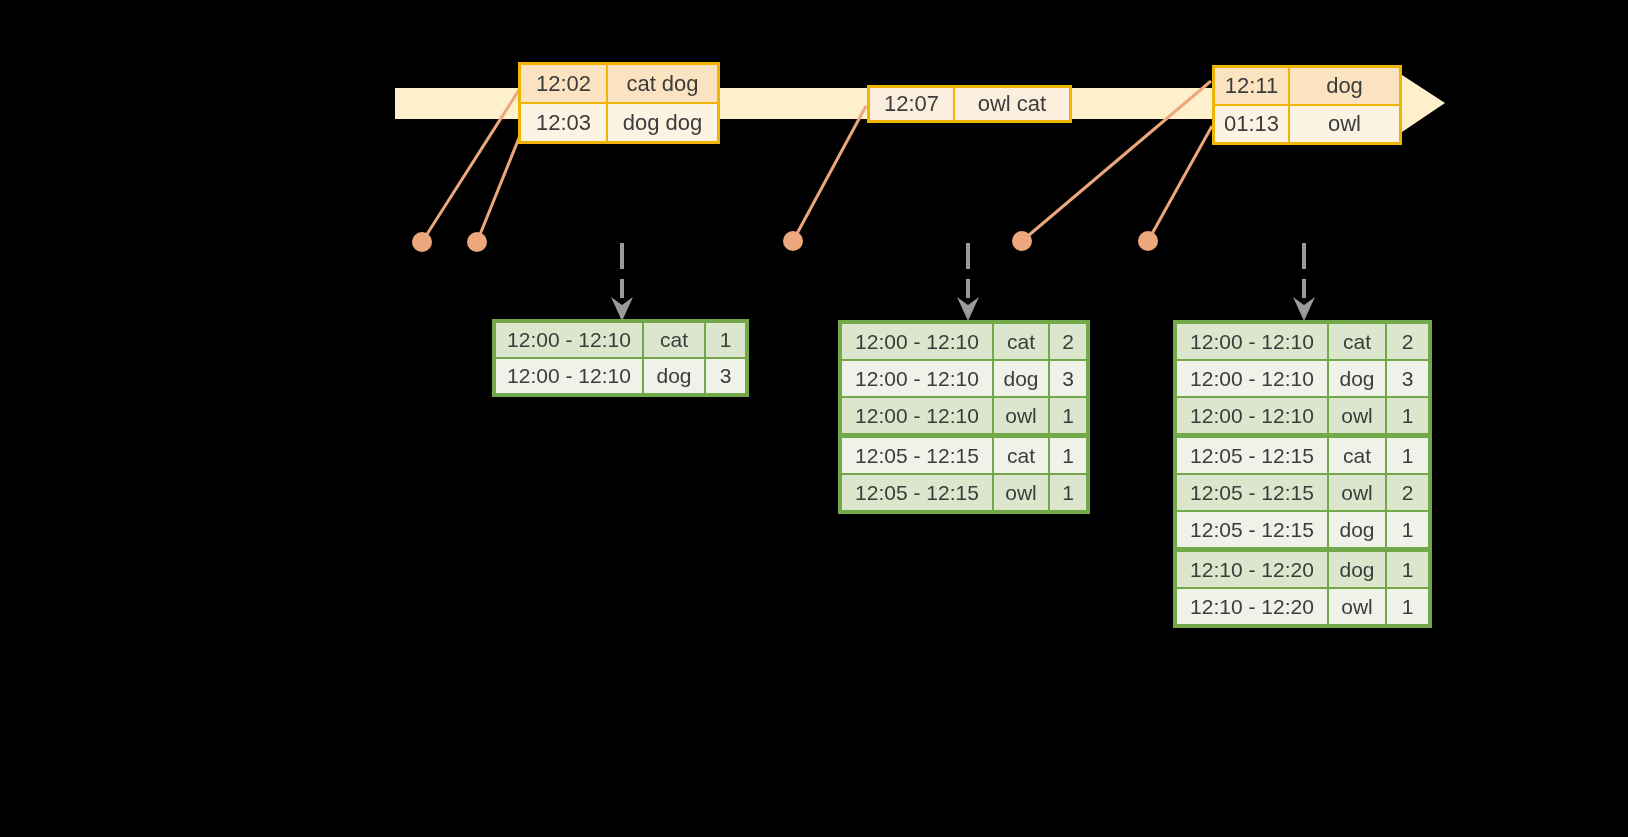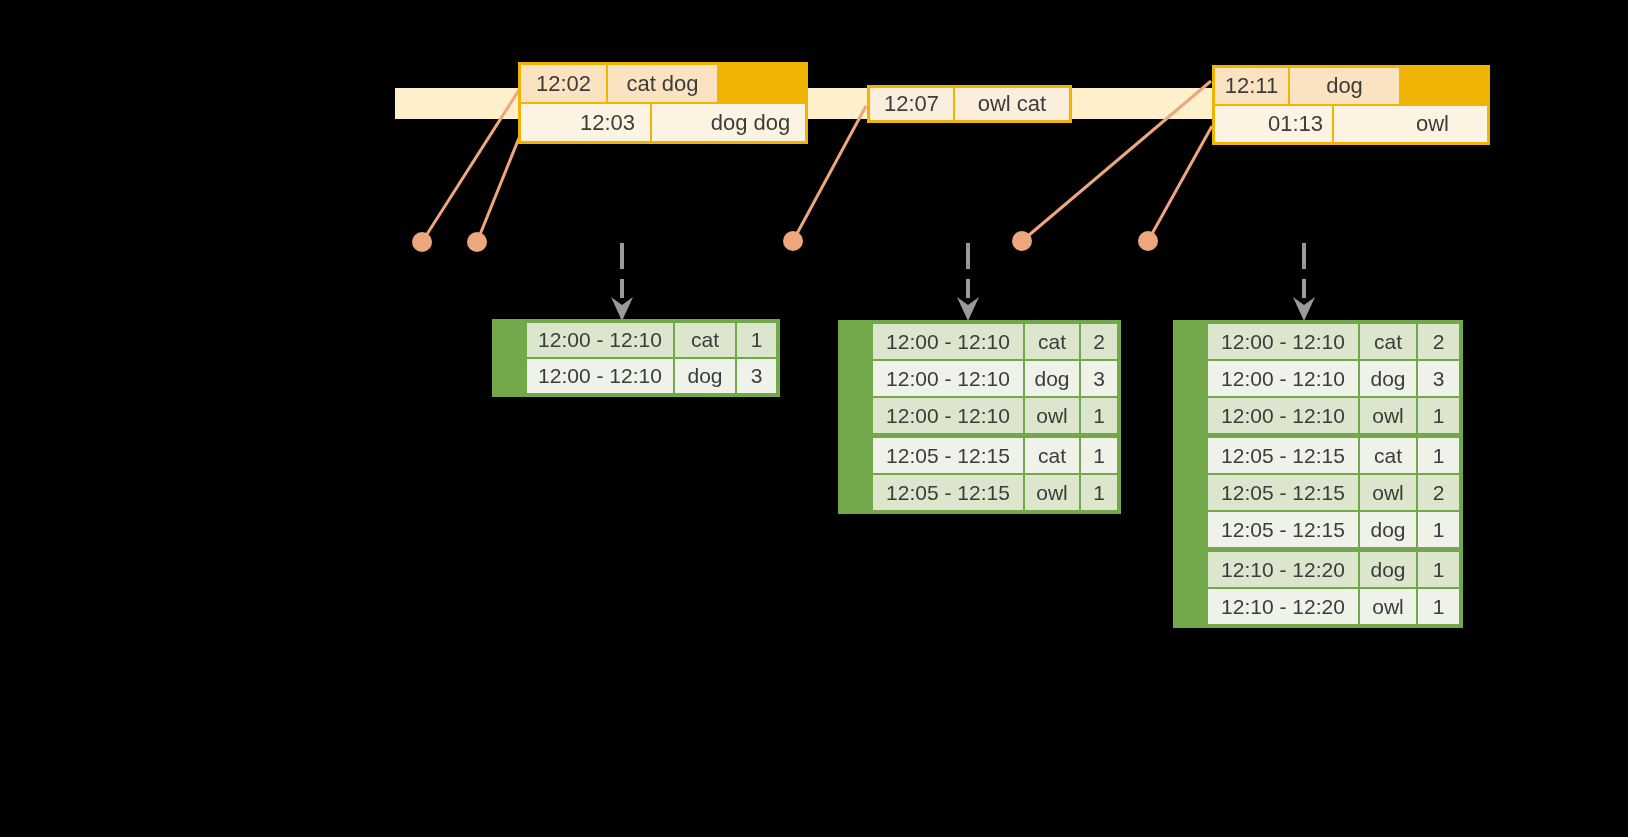--- a/index.html
+++ b/index.html
@@ -36,30 +36,30 @@
     border:3px solid var(--event-border);
     display:flex;flex-direction:column;gap:2px;
   }
   .erow{display:flex;gap:2px;}
   .cell{
     display:flex;align-items:center;justify-content:center;
     color:var(--text);white-space:nowrap;
   }
   .erow .cell{font-size:22px;}
   .tone-dark{background:var(--event-dark);}
-  .tone-light{background:var(--event-light);padding-left:44px;}
+  .tone-light{background:var(--event-light);}
   .tone-mid{background:var(--event-mid);}
 
   .result-table{
     position:absolute;
     background:var(--result-border);
     border:4px solid var(--result-border);
     display:flex;flex-direction:column;
   }
-  .rrow{display:flex;gap:2px;margin-top:2px;margin-left:31px;}
+  .rrow{display:flex;gap:2px;margin-top:2px;}
   .rrow:first-child{margin-top:0;}
   .rrow.group-start{margin-top:5px;}
   .rrow .cell{font-size:21px;}
   .rrow.even .cell{background:var(--result-dark);}
   .rrow.odd .cell{background:var(--result-light);}
 </style>
 </head>
 <body>
 
 <div class="canvas">

